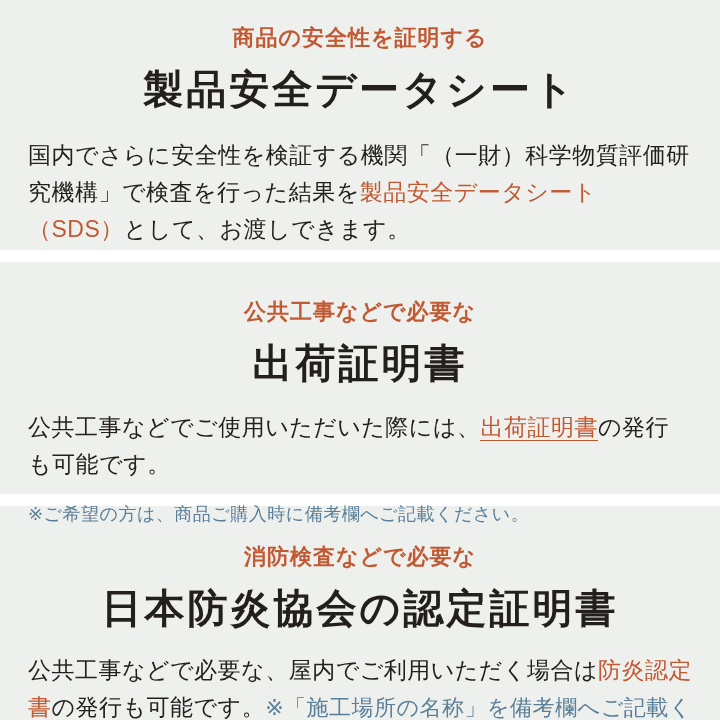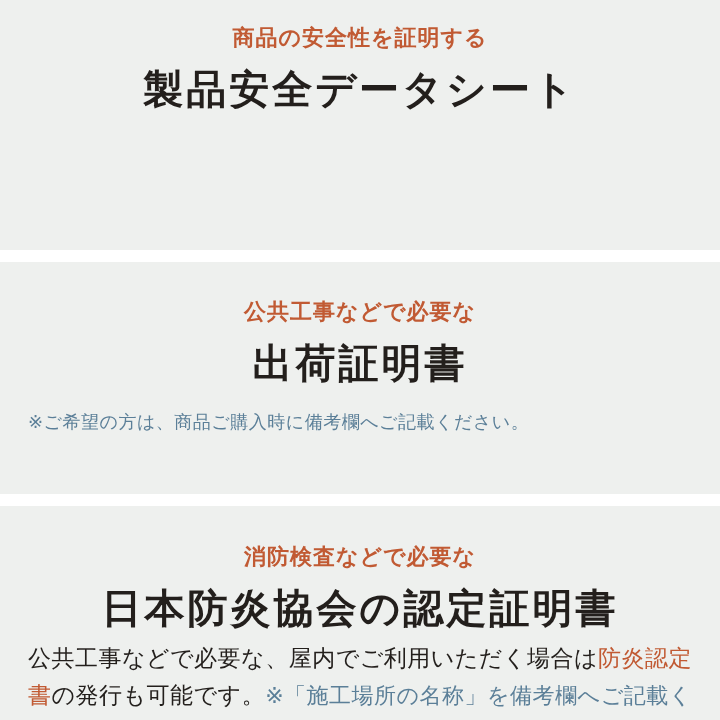--- a/index.html
+++ b/index.html
@@ -75,37 +75,43 @@
     color: #5b7f98;
     font-size: 22px;
     letter-spacing: 0.5px;
   }
   
   #section-sds { height: 250px; padding-top: 24px; }
   #section-shipment { height: 232px; padding-top: 36px; }
   #section-fireproof { height: 214px; padding-top: 37px; }
   #section-sds .title { margin-bottom: 22px; }
   #section-shipment .title { margin-bottom: 20px; }
-  #section-fireproof .title { margin-bottom: 6px; }
+  #section-fireproof .title { margin-bottom: 18px; }
 </style>
 </head>
 <body>
 
 <div class="page">
 
   <div class="section" id="section-sds">
     <p class="eyebrow">商品の安全性を証明する</p>
     <h2 class="title">製品安全データシート</h2>
+    <p class="body-text">
+      <span>国内でさらに安全性を検証する機関「（一財）科学物質評価研究</span><span>機構」で検査を行った結果を</span><span class="hl">製品安全データシート（SDS）</span><span>として、</span><span>お渡しできます。</span>
+    </p>
   </div>
 
   <div class="sec-gap"></div>
 
   <div class="section" id="section-shipment">
     <p class="eyebrow">公共工事などで必要な</p>
     <h2 class="title">出荷証明書</h2>
+    <p class="body-text">
+      <span>公共工事などでご使用いただいた際には、</span><span class="hl-u">出荷証明書</span><span>の発行も</span><span>可能です。</span>
+    </p>
     <p class="note">※ご希望の方は、商品ご購入時に備考欄へご記載ください。</p>
   </div>
 
   <div class="sec-gap"></div>
 
   <div class="section" id="section-fireproof">
     <p class="eyebrow">消防検査などで必要な</p>
     <h2 class="title">日本防炎協会の認定証明書</h2>
     <p class="body-text">
       <span>公共工事などで必要な、屋内でご利用いただく場合は</span><span class="hl">防炎認定書</span><span>の発行も可能です。</span><span class="note-inline">※「施工場所の名称」を備考欄へご記載ください。</span>

